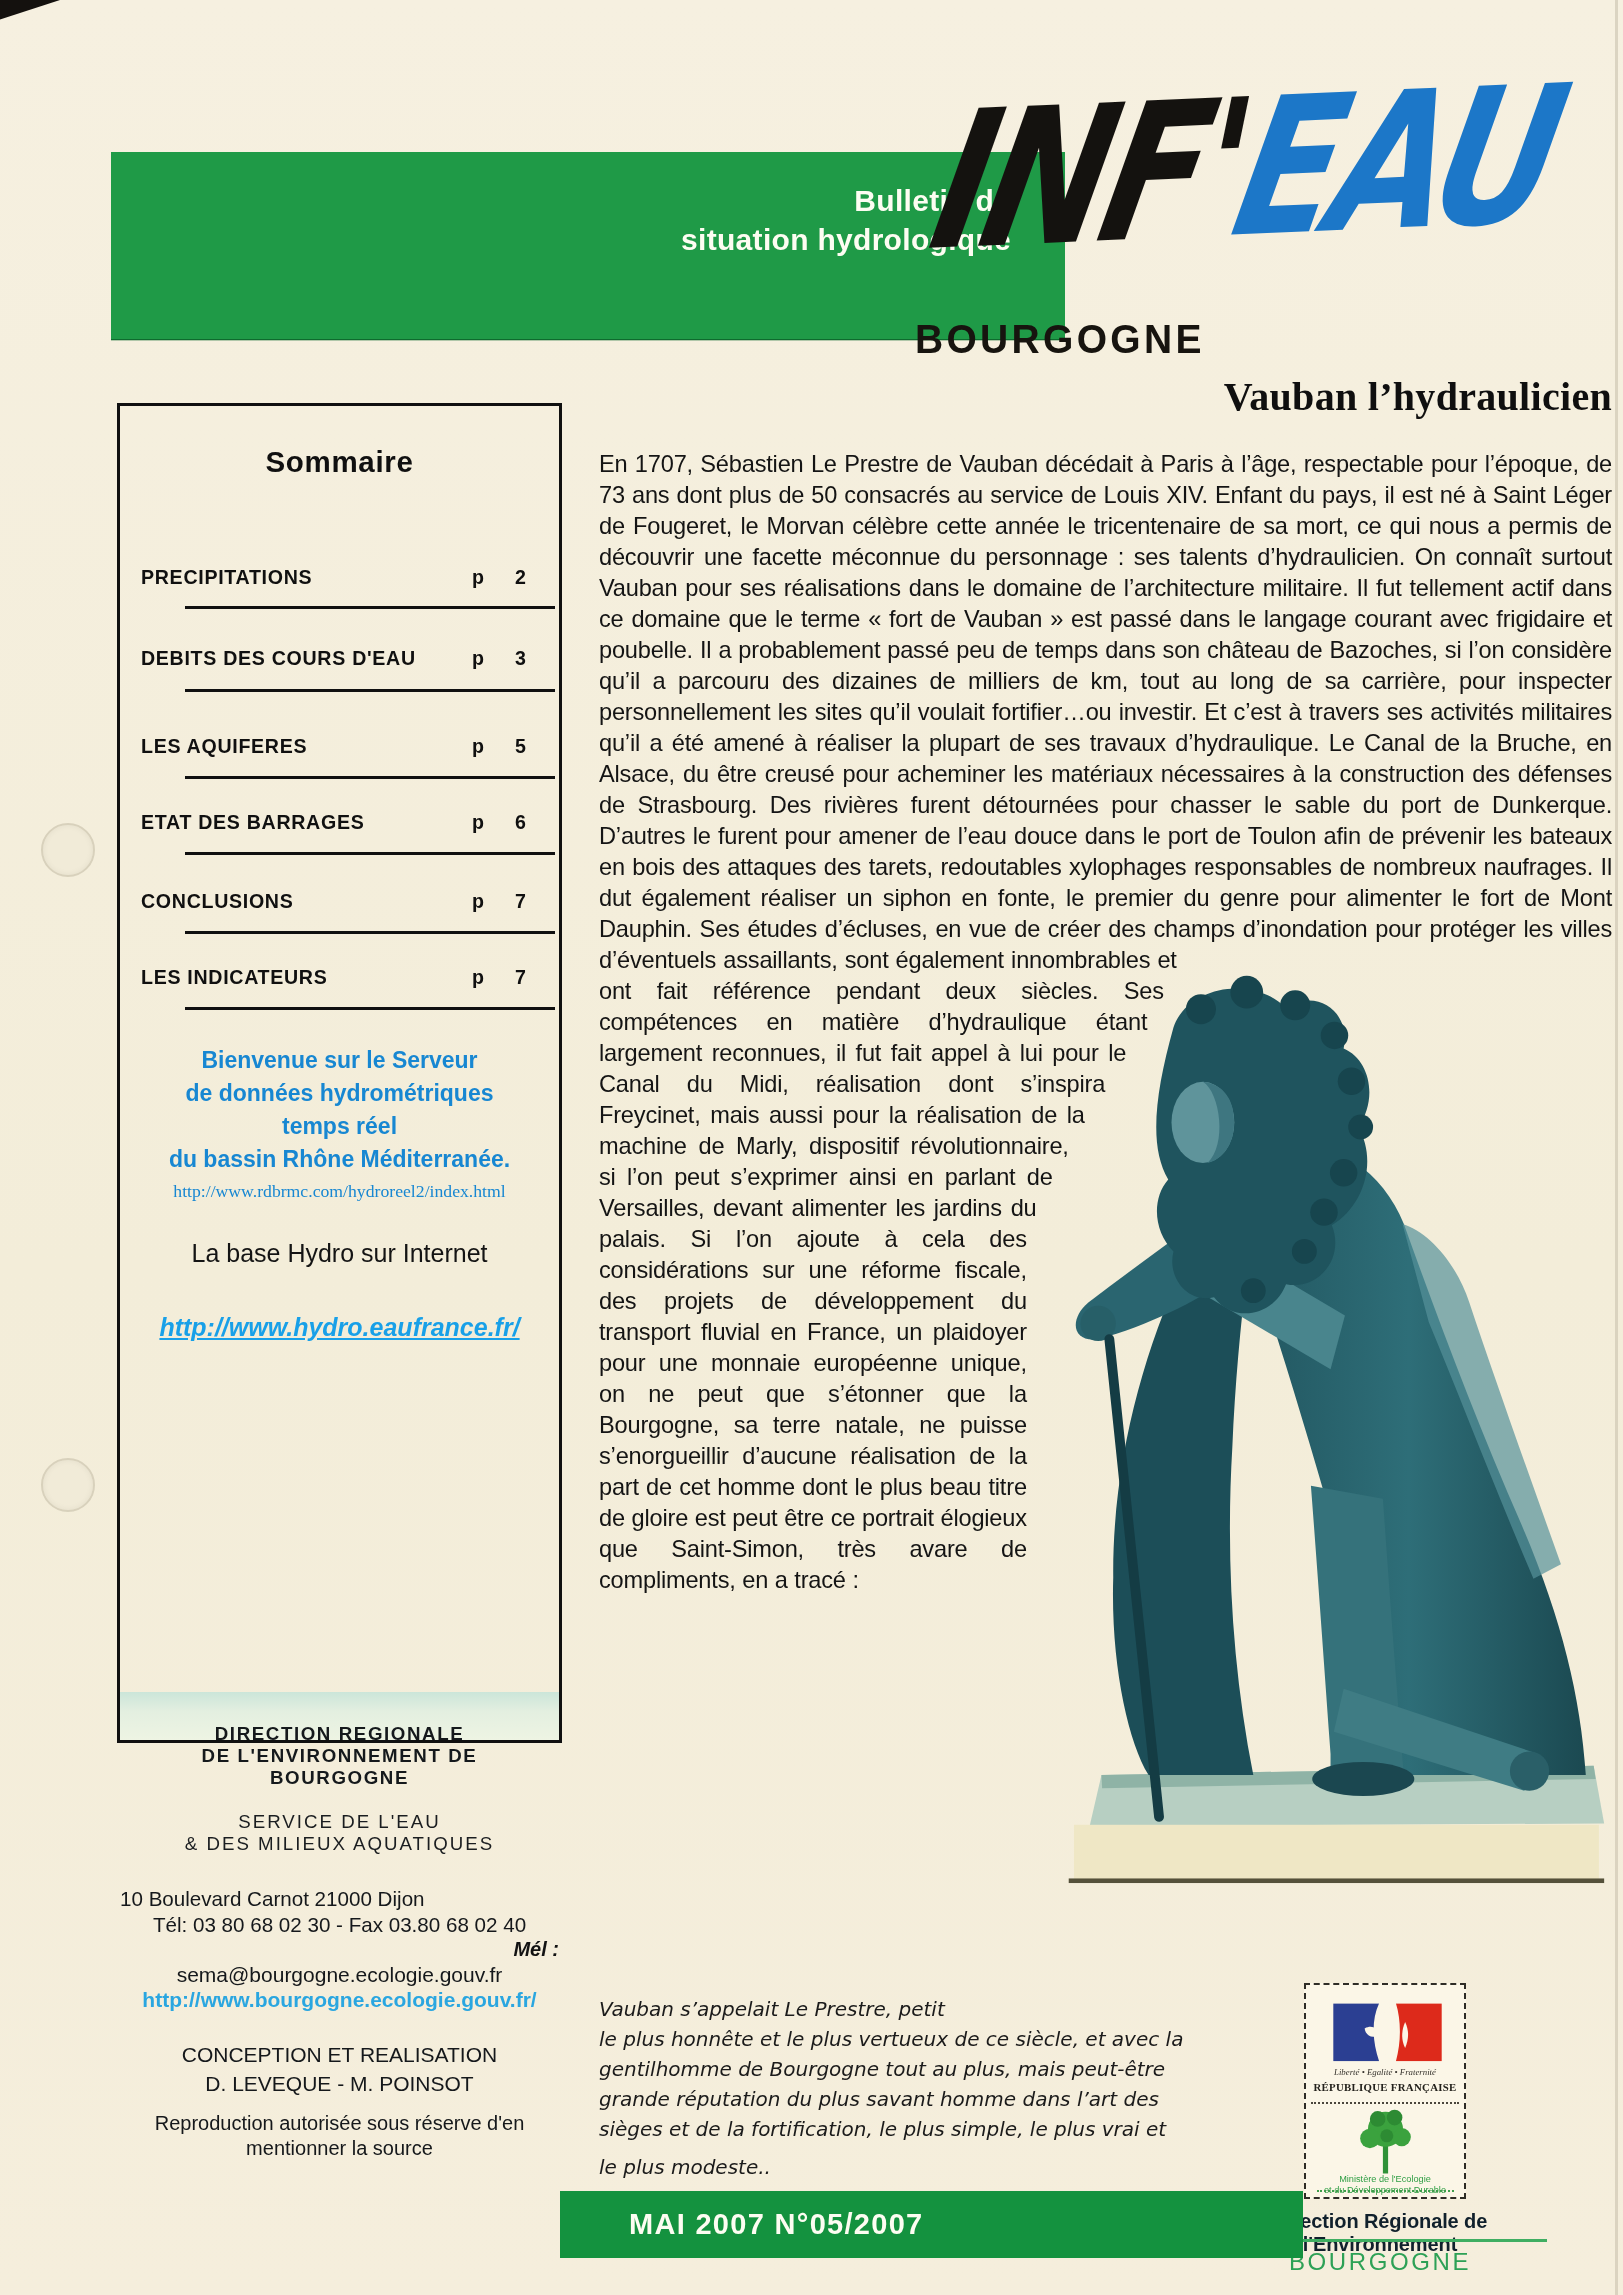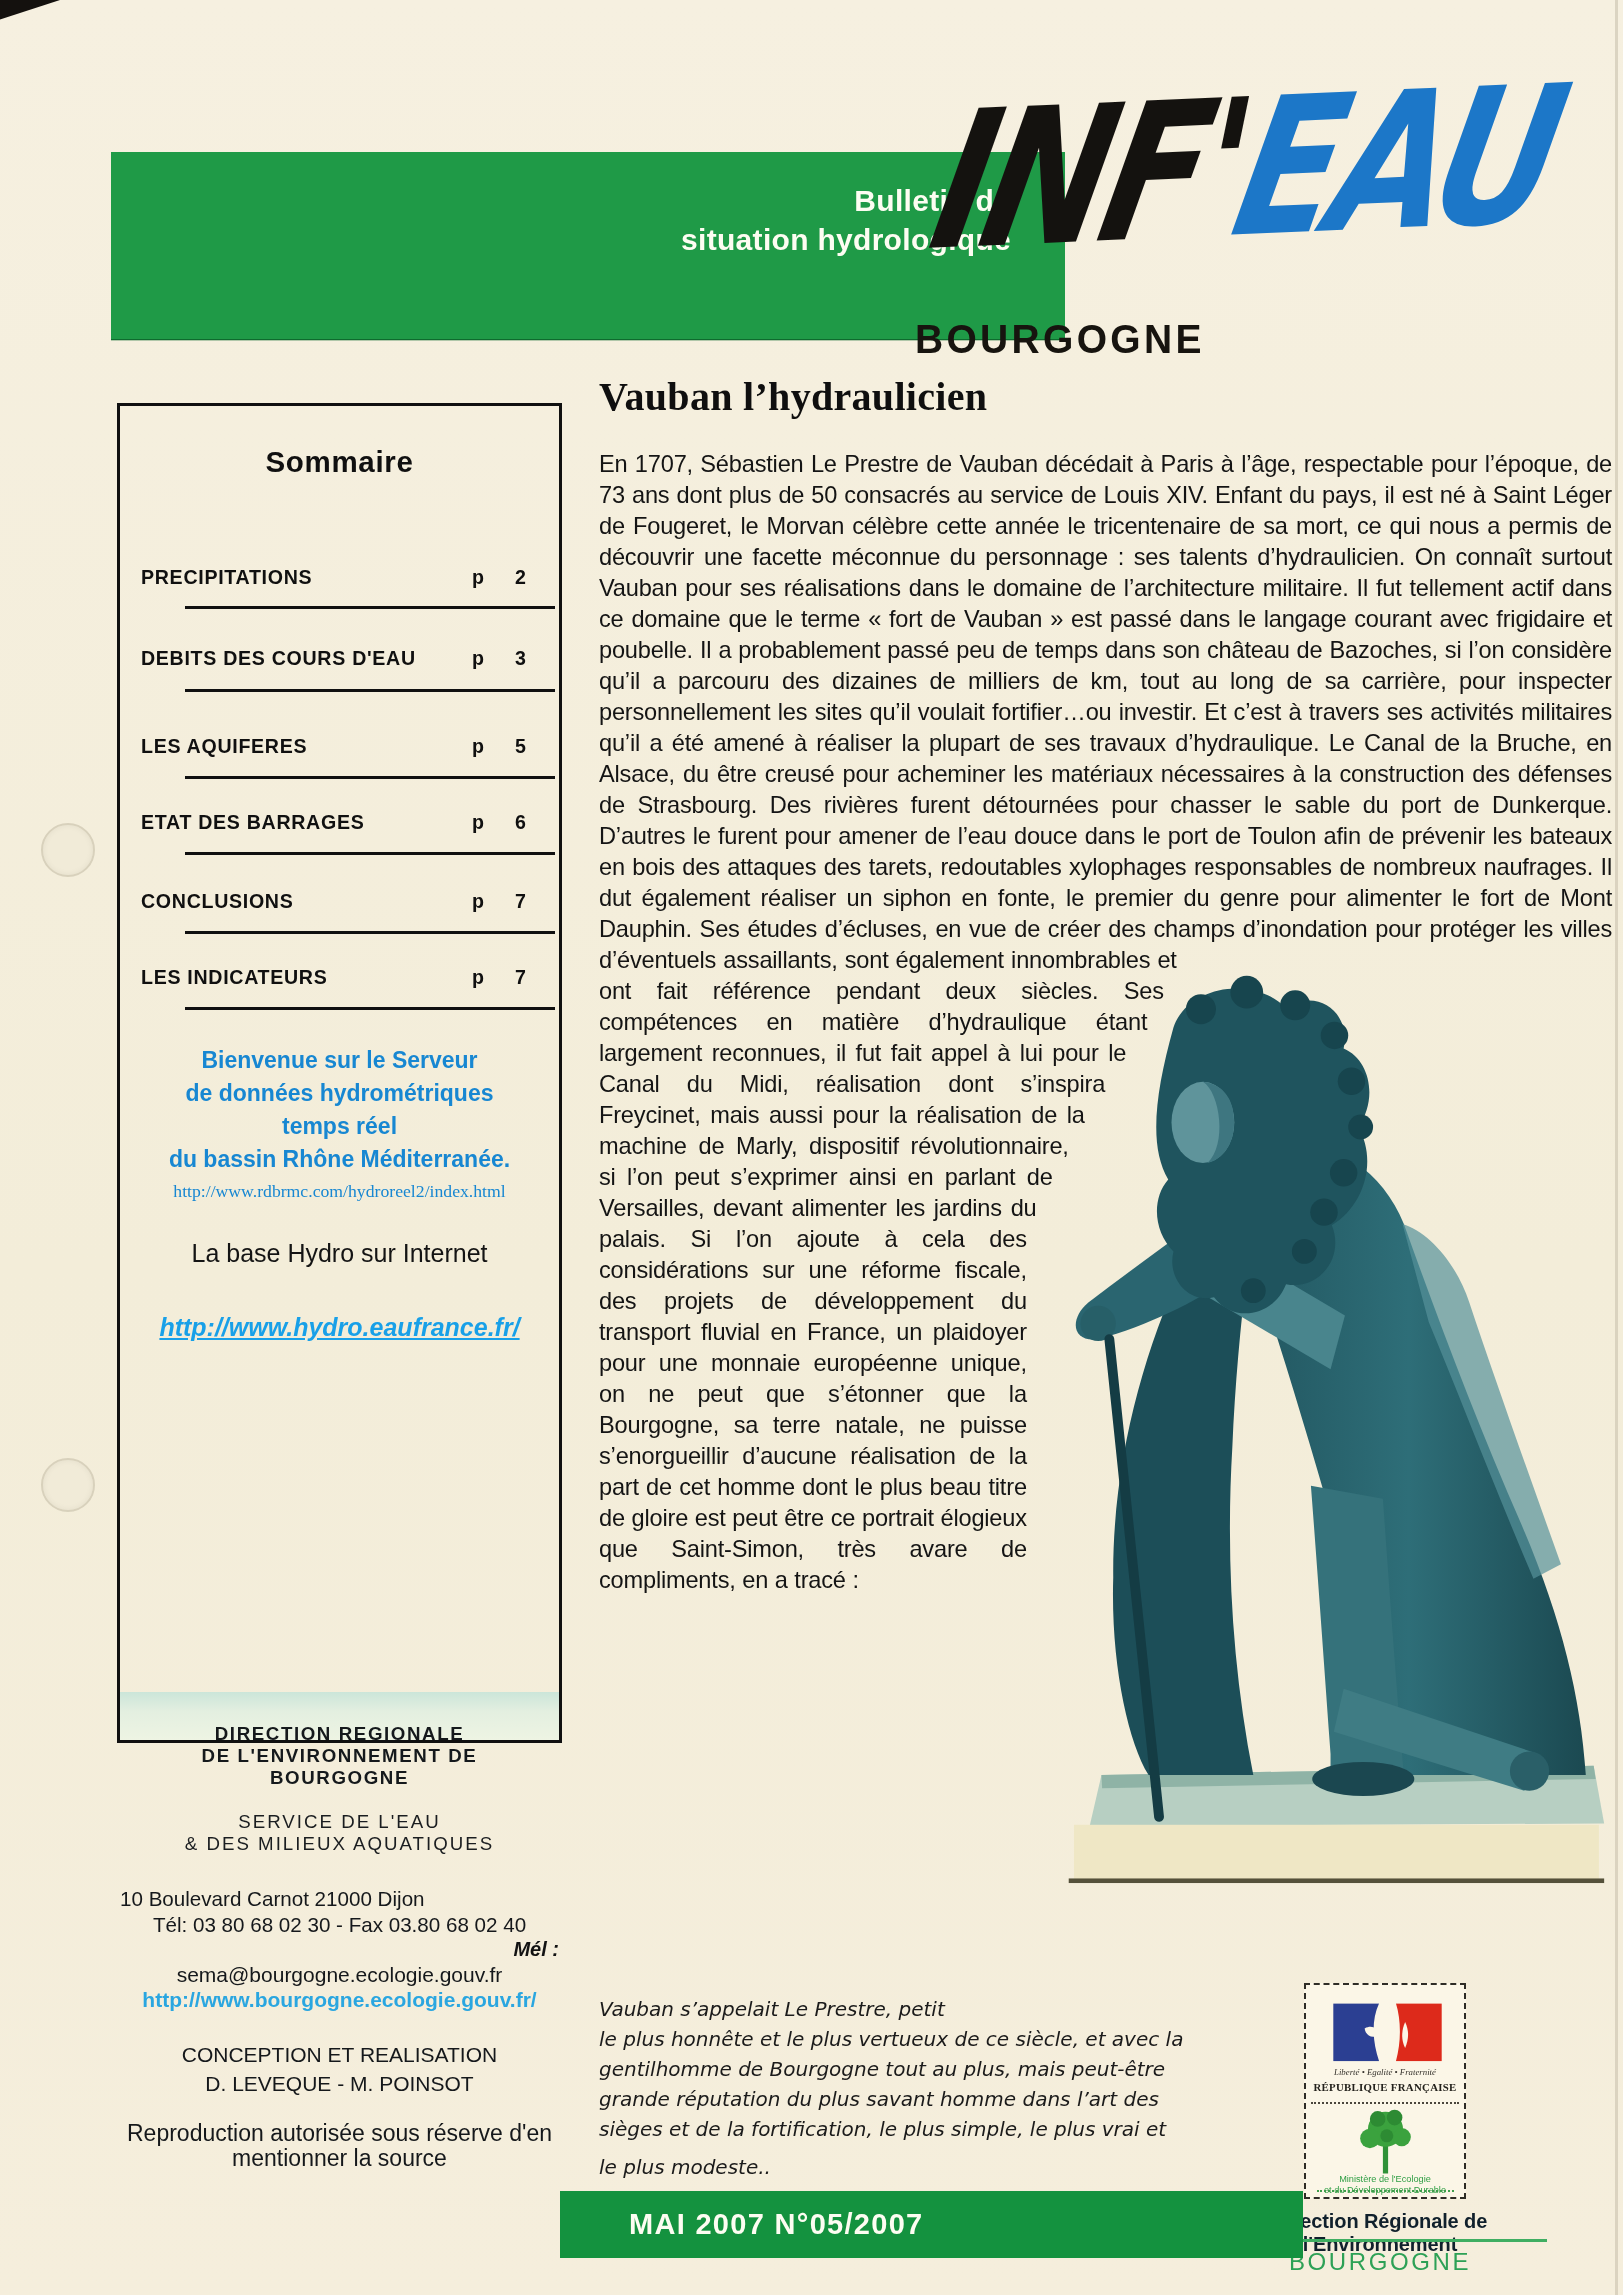--- a/index.html
+++ b/index.html
@@ -52,25 +52,25 @@
         line-height:22px;letter-spacing:2px;color:#1a1d20;}
   .diren-address{position:absolute;left:0;right:0;top:195px;font-size:20.6px;color:#15181b;}
   .diren-phone{position:absolute;left:0;right:0;top:221px;text-align:center;font-size:20.6px;color:#15181b;}
   .diren-mel{position:absolute;left:0;right:0;top:246px;text-align:right;font-size:20px;
         font-weight:700;font-style:italic;color:#121212;}
   .diren-email{position:absolute;left:0;right:0;top:271px;text-align:center;font-size:21px;color:#15181b;}
   .diren-site{position:absolute;left:0;right:0;top:296px;text-align:center;font-size:21px;
         font-weight:700;color:#2aa6e0;}
   .diren-conception{position:absolute;left:0;right:0;top:348px;text-align:center;font-size:21px;
         line-height:29px;color:#15181b;}
-  .diren-repro{position:absolute;left:0;right:0;top:429px;text-align:center;font-size:23px;
+  .diren-repro{position:absolute;left:0;right:0;top:419px;text-align:center;font-size:20px;
         line-height:25px;color:#15181b;}
   
   .article{position:absolute;left:599px;top:373px;width:1013px;}
-  .article-title{position:absolute;left:0;right:0;top:0;text-align:left;
+  .article-title{position:absolute;left:0;right:0;top:0;text-align:right;
         font-family:"Liberation Serif",serif;font-size:40px;font-weight:700;color:#0f0f0f;
         letter-spacing:0.3px;}
   .article-body{position:absolute;left:0;right:0;top:76px;height:1538px;text-align:justify;
         font-size:23.6px;line-height:31px;letter-spacing:-0.2px;word-spacing:0.3px;color:#141414;}
   .statue-float{float:right;display:block;width:576px;height:936px;position:relative;
         margin:3.9px 0 0 9.2px;
         shape-outside:polygon(30% 0%,100% 0%,100% 100%,60% 100%,42% 96%,5% 85%,1% 58%,2% 32%,12% 20%,24% 9%);
         shape-margin:11.8px;}
   .statue-float svg{position:absolute;inset:0;width:100%;height:100%;}
   

